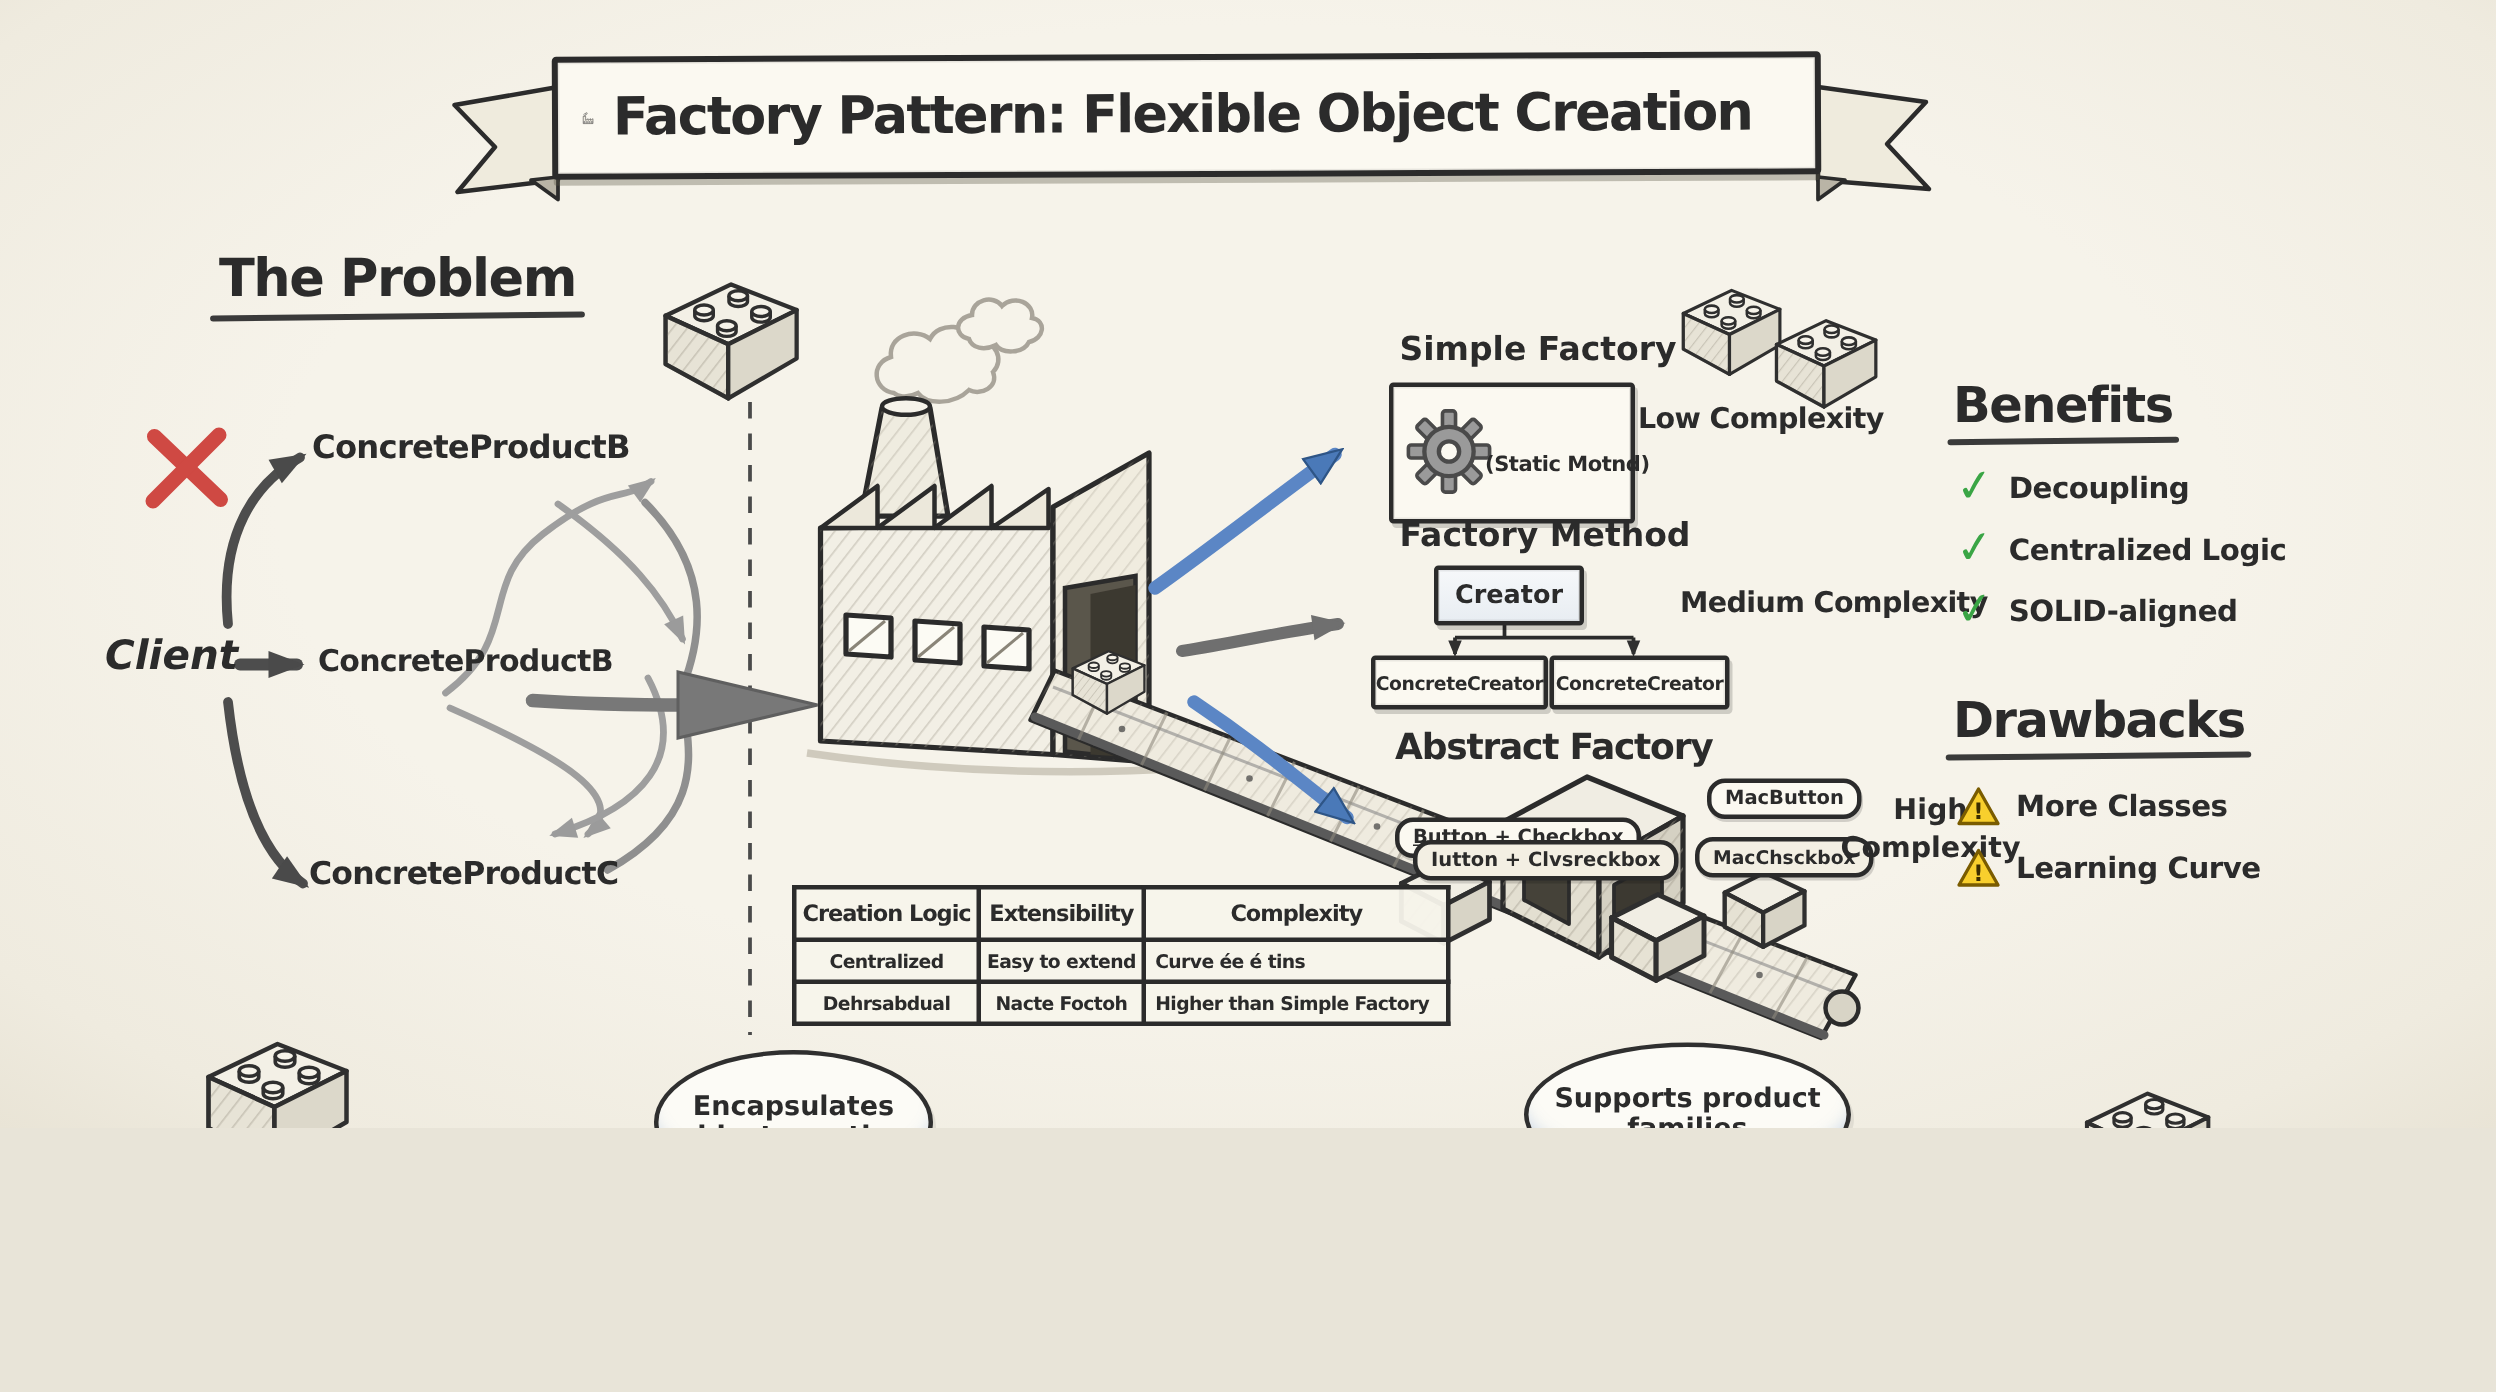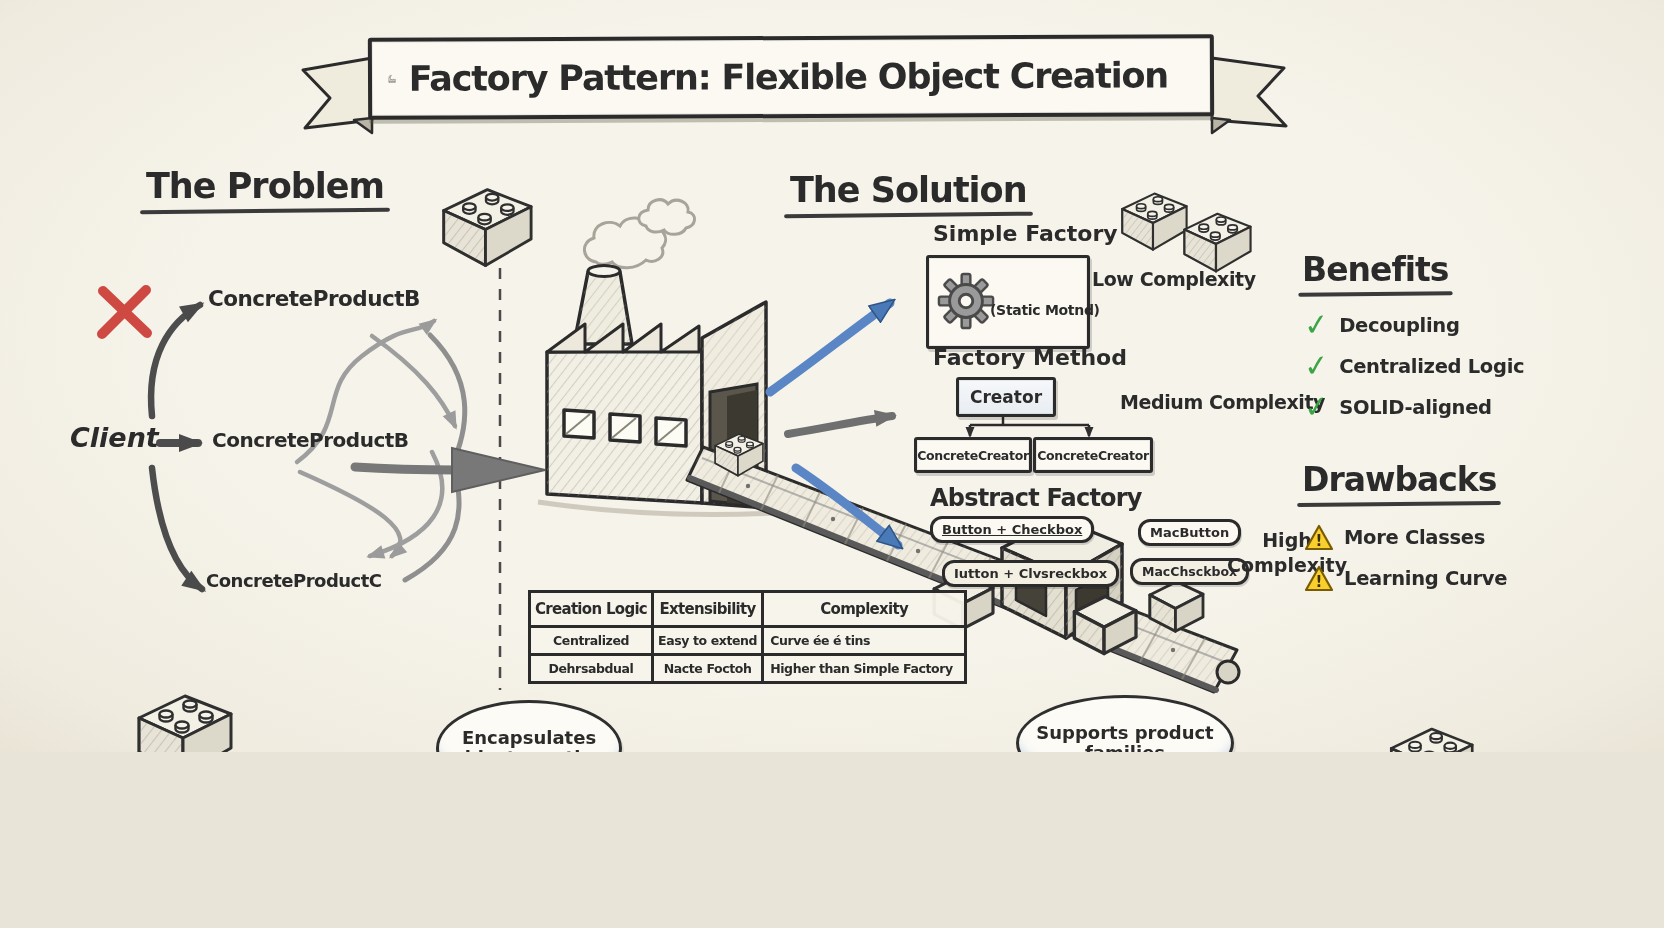--- a/index.html
+++ b/index.html
@@ -306,23 +306,22 @@
           <rect x="45" y="46" width="6" height="6"></rect>
     </g>
   </svg>
   <div class="ttl">Factory Pattern: Flexible Object Creation</div>
 </div>
 
 <div class="abs ui heading" style="left:146px;top:166px;">The Problem</div>
 <div class="abs ui label" style="left:70px;top:422px;font-size:27px;font-style:italic;">Client</div>
 <div class="abs ui label" style="left:208px;top:286px;font-size:21.5px;letter-spacing:-0.5px;">ConcreteProductB</div>
 <div class="abs ui label" style="left:212px;top:428px;font-size:20px;letter-spacing:-0.5px;">ConcreteProductB</div>
-<div class="abs ui label" style="left:206px;top:570px;font-size:18px;letter-spacing:-0.5px;">ConcreteProductC</div>
-
-<div class="abs ui heading" style="left:790px;top:170px;">The Solution</div>
+<div class="abs ui label" style="left:206px;top:570px;font-size:21px;letter-spacing:-0.5px;">ConcreteProductC</div>
+
 
 <div class="abs ui subhead" style="left:933px;top:221px;font-size:22px;">Simple Factory</div>
 <div class="abs ui sketchbox" style="left:926px;top:255px;width:158px;height:88px;">
   <svg style="position:absolute;left:8px;top:14px;" width="58" height="58" viewBox="-30 -30 60 60">
     <g stroke="#4a4a4a" stroke-width="2.5" fill="#9a9a9a">
       <rect x="-4.5" y="-28" width="9" height="56" rx="2"></rect>
       <rect x="-4.5" y="-28" width="9" height="56" rx="2" transform="rotate(45)"></rect>
       <rect x="-4.5" y="-28" width="9" height="56" rx="2" transform="rotate(90)"></rect>
       <rect x="-4.5" y="-28" width="9" height="56" rx="2" transform="rotate(135)"></rect>
     </g>
@@ -333,21 +332,21 @@
 <div class="abs ui label" style="left:990px;top:302px;font-size:14px;letter-spacing:-0.3px;">(Static Motnd)</div>
 <div class="abs ui label" style="left:1092px;top:268px;font-size:19px;letter-spacing:-0.4px;">Low Complexity</div>
 
 <div class="abs ui subhead" style="left:933px;top:345px;font-size:22px;">Factory Method</div>
 <div class="abs ui sketchbox" style="left:956px;top:377px;width:94px;height:34px;display:flex;align-items:center;justify-content:center;font-weight:700;font-size:17px;background:linear-gradient(#f6f8fa,#e8edf2);">Creator</div>
 <div class="abs ui sketchbox" style="left:914px;top:437px;width:112px;height:30px;display:flex;align-items:center;justify-content:center;font-weight:700;font-size:12.5px;letter-spacing:-0.3px;">ConcreteCreator</div>
 <div class="abs ui sketchbox" style="left:1033px;top:437px;width:114px;height:30px;display:flex;align-items:center;justify-content:center;font-weight:700;font-size:12.5px;letter-spacing:-0.3px;">ConcreteCreator</div>
 <div class="abs ui label" style="left:1120px;top:391px;font-size:19px;letter-spacing:-0.4px;">Medium Complexity</div>
 
 <div class="abs ui subhead" style="left:930px;top:484px;font-size:24px;letter-spacing:-0.8px;">Abstract Factory</div>
-<div class="abs ui pill" style="left:930px;top:516px;text-decoration:underline;">Button + Checkbox</div>
+<div class="abs ui pill" style="left:930px;top:545px;text-decoration:underline;">Button + Checkbox</div>
 <div class="abs ui pill" style="left:942px;top:560px;background:#f3efe3;">Iutton + Clvsreckbox</div>
 <div class="abs ui pill" style="left:1138px;top:519px;">MacButton</div>
 <div class="abs ui pill" style="left:1130px;top:558px;font-size:12.5px;background:#f3efe3;">MacChsckbox</div>
 <div class="abs ui label" style="left:1216px;top:528px;width:142px;font-size:19px;text-align:center;line-height:1.3;white-space:normal;">High Complexity</div>
 
 <table class="abs ui cmp" style="left:528px;top:590px;">
   <colgroup>
         <col style="width:112px">
         <col style="width:105px">
         <col style="width:203px">

